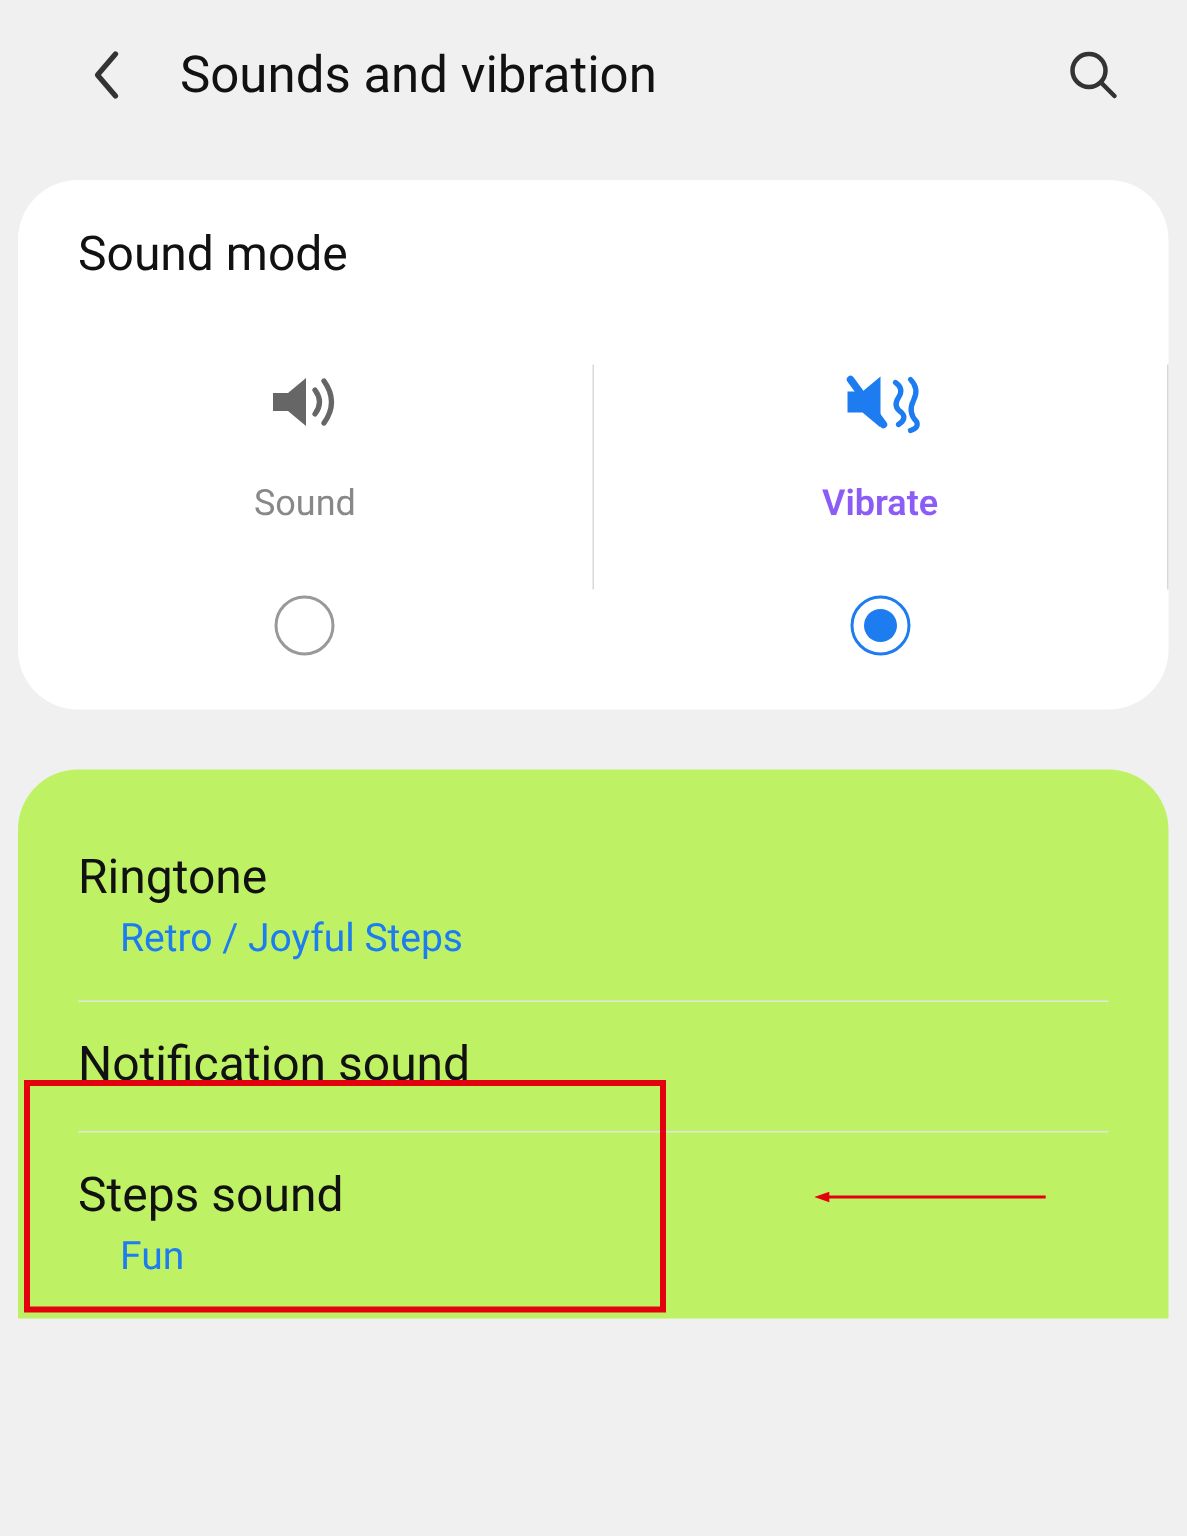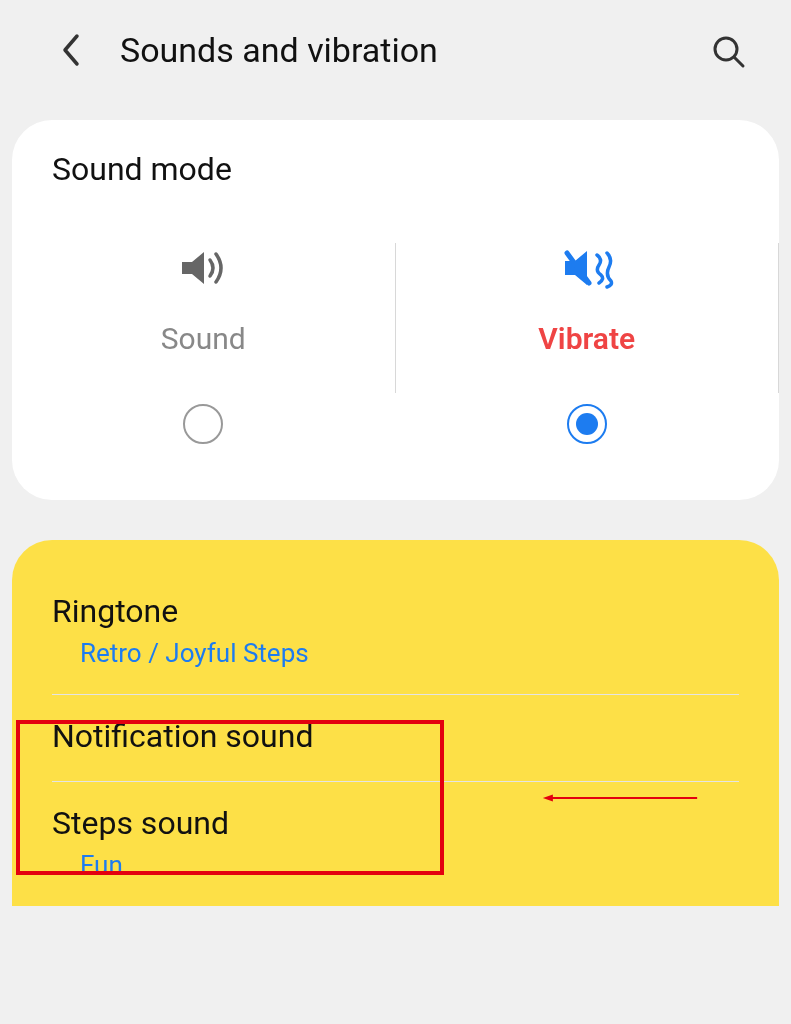--- a/index.html
+++ b/index.html
@@ -6,21 +6,21 @@
   body {
     width: 791px;
     height: 1024px;
     background: #f0f0f0;
     font-family: -apple-system, BlinkMacSystemFont, "Segoe UI", Roboto, Arial, sans-serif;
     overflow: hidden;
     position: relative;
   }
   .header {
     display: flex;
-    align-items: flex-start;
+    align-items: center;
     padding: 30px 40px 30px 50px;
     height: 100px;
   }
   .back-btn {
     display: flex;
     align-items: center;
     justify-content: center;
     width: 40px;
     height: 40px;
     cursor: pointer;
@@ -37,21 +37,21 @@
     align-items: center;
     justify-content: center;
     width: 44px;
     height: 44px;
     cursor: pointer;
   }
   .card {
     background: #fff;
     border-radius: 40px;
     margin: 20px 12px 0 12px;
-    padding: 30px 0 56px 0;
+    padding: 30px 0 36px 0;
   }
   .card-title {
     font-size: 32px;
     font-weight: 400;
     color: #111;
     padding: 0 40px 15px 40px;
   }
   .mode-row {
     display: flex;
     justify-content: space-around;
@@ -72,26 +72,26 @@
     align-self: flex-start;
     margin-top: 0;
   }
   .mode-icon {
     height: 50px;
     display: flex;
     align-items: center;
     justify-content: center;
   }
   .mode-label {
-    font-size: 30px;
+    font-size: 24px;
     margin-top: 28px;
     color: #888;
   }
   .mode-label.selected {
-    color: #ef4444;
+    color: #8b5cf6;
     font-weight: 600;
   }
   .radio {
     margin-top: 48px;
     width: 40px;
     height: 40px;
     border-radius: 50%;
     border: 2.5px solid #999;
     display: flex;
     align-items: center;
@@ -101,21 +101,21 @@
   .radio.selected {
     border-color: #1d7cf0;
   }
   .radio-dot {
     width: 22px;
     height: 22px;
     border-radius: 50%;
     background: #1d7cf0;
   }
   .list-card {
-    background: #fde047;
+    background: #bef264;
     border-radius: 40px 40px 0 0;
     margin: 40px 12px 0 12px;
     padding: 30px 0 0 0;
   }
   .list-item {
     padding: 22px 40px 26px 40px;
     cursor: pointer;
   }
   .list-item-title {
     font-size: 32px;

